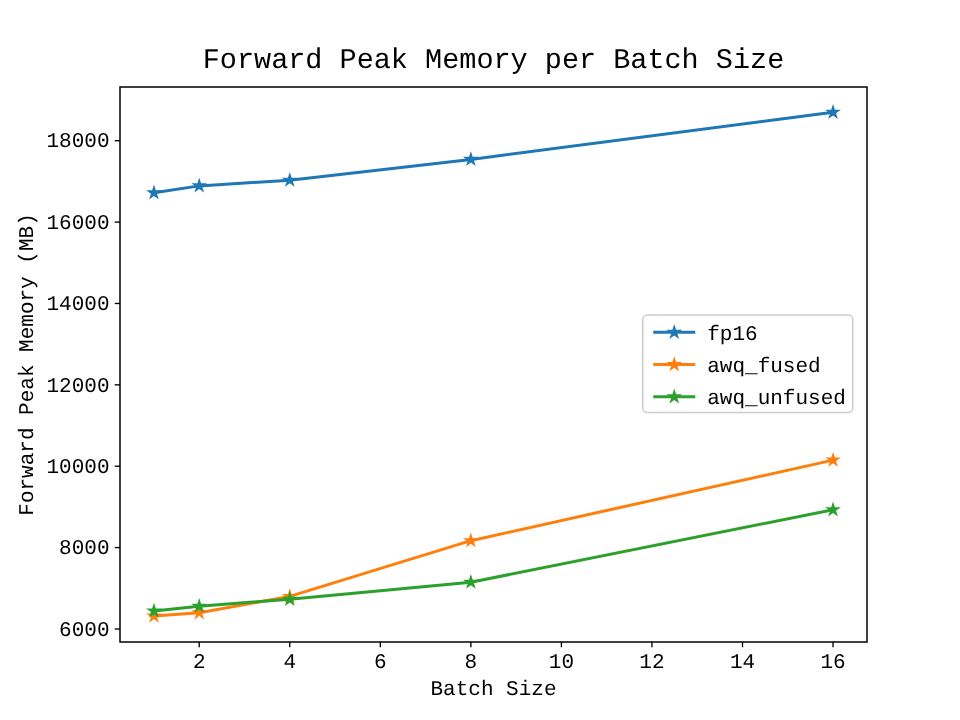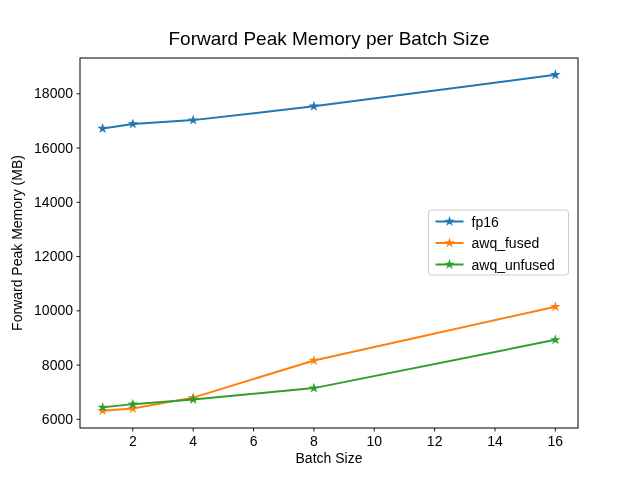--- a/index.html
+++ b/index.html
@@ -1,20 +1,20 @@
 <!DOCTYPE html>
 <html><head>
 <meta charset="utf-8">
 <style>
   html,body{margin:0;padding:0;background:#ffffff;}
   .figure{
     position:relative;
     width:632px;height:480px;
     background:#ffffff;
-    font-family:Liberation Sans, sans-serif;
+    font-family:Liberation Mono, monospace;
     overflow:hidden;
   }
   svg{display:block;}
   text{fill:#000000;}
   .title-text{font-size:19px;}
   .axis-label{font-size:14px;}
   .tick-label{font-size:14px;}
   .legend-label{font-size:14px;}
 </style>
 </head>

